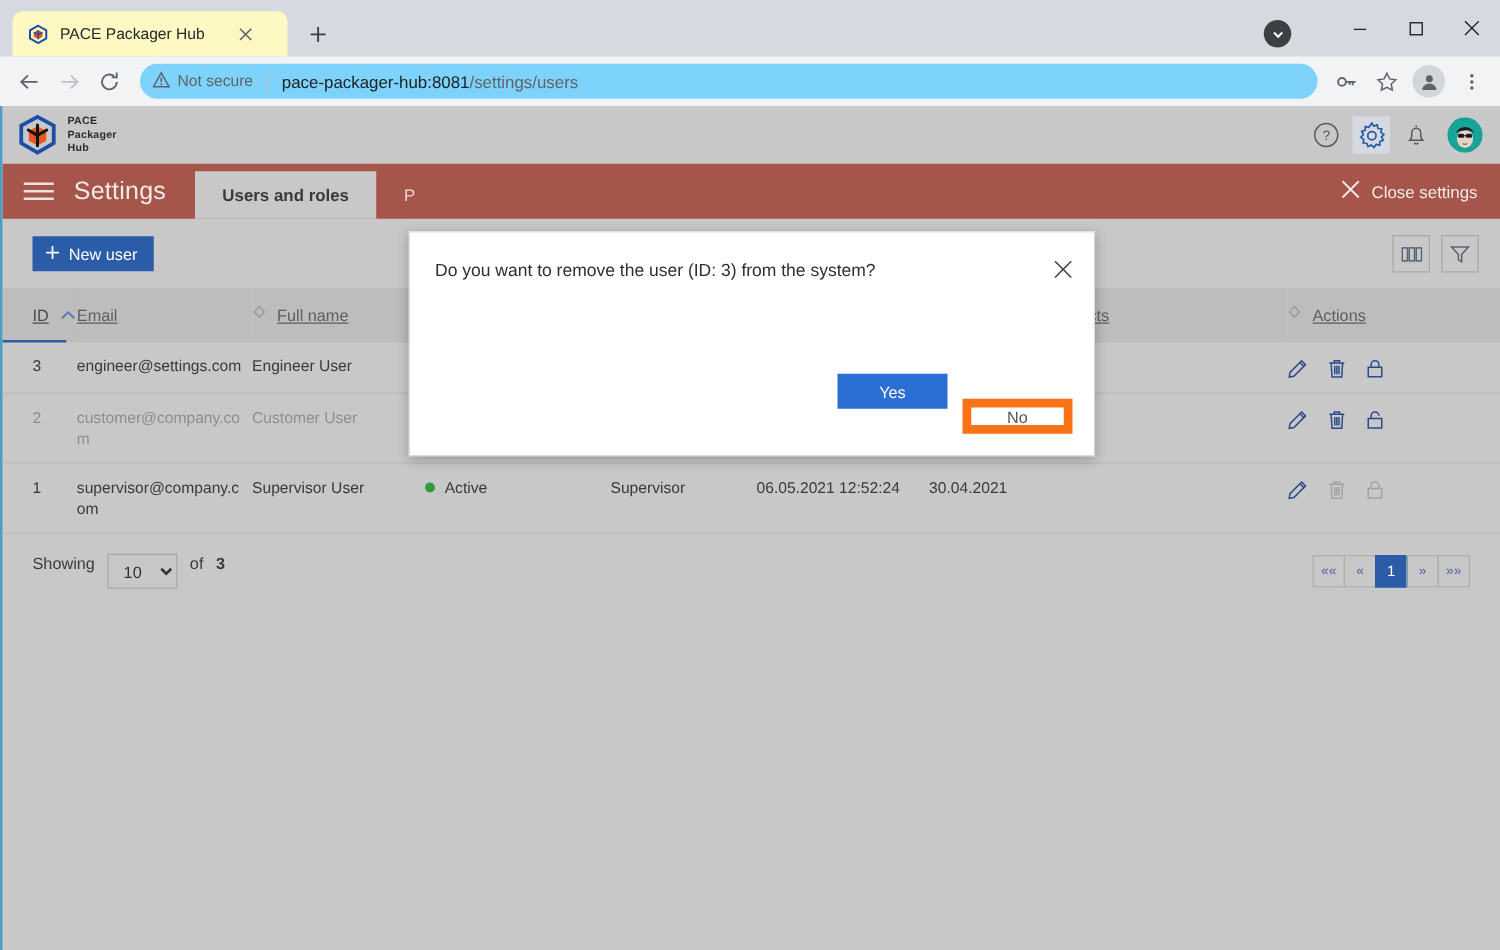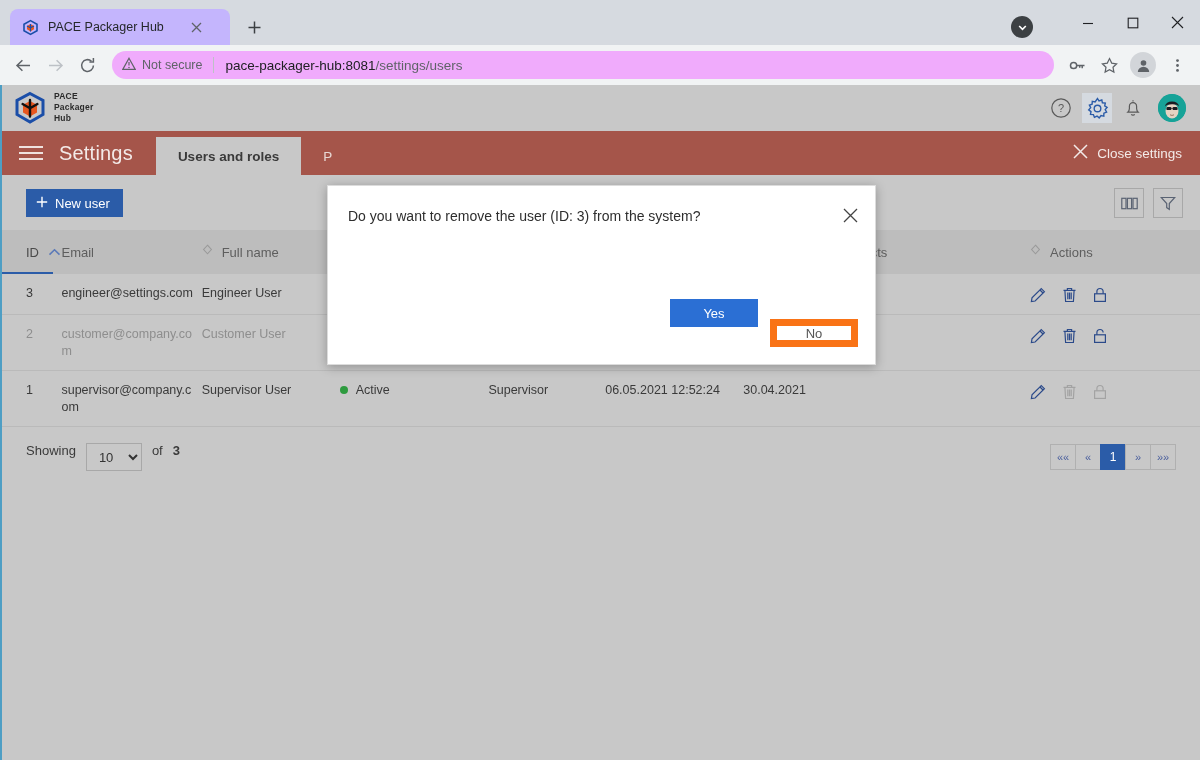--- a/index.html
+++ b/index.html
@@ -20,21 +20,21 @@
 
   
   .tabstrip {
     height: 45px; background: #d6dae0;
     display: flex; align-items: flex-end;
     padding-left: 10px; position: relative;
   }
   .tab {
     display: flex; align-items: center;
     height: 36px; width: 220px;
-    background: #c4b5fd;
+    background: #fef9c3;
     border-radius: 8px 8px 0 0;
     padding: 0 24px 0 12px; gap: 9px;
     position: relative;
   }
   .tab-favicon { width: 17px; height: 17px; flex: 0 0 17px; position: relative; }
   .tab-title {
     flex: 1 1 auto; font-size: 12.5px; color: #25282b;
     white-space: nowrap; overflow: hidden; text-overflow: ellipsis;
   }
   .tab-close {
@@ -70,21 +70,21 @@
     padding: 0 8px; gap: 2px;
   }
   .nav-btn {
     width: 30px; height: 30px; flex: 0 0 30px;
     display: flex; align-items: center; justify-content: center;
     color: #5f6368;
   }
   .nav-btn.disabled { color: #bdc1c6; }
   .omnibox {
     flex: 1 1 auto; height: 28px; margin: 0 6px 0 8px;
-    background: #f0abfc; border-radius: 14px;
+    background: #7dd3fc; border-radius: 14px;
     display: flex; align-items: center; gap: 0; padding: 0 6px;
   }
   .omni-warn {
     display: flex; align-items: center; gap: 6px;
     color: #5f6368; font-size: 12.5px; padding-left: 4px;
   }
   .omni-sep {
     width: 1px; height: 16px; background: #bdc1c6; margin: 0 11px;
   }
   .omni-url { font-size: 13.5px; color: #202124; white-space: nowrap; }
@@ -194,21 +194,21 @@
   .grid thead th {
     background: #bdbdbd; color: #5e5e5e; font-weight: normal;
     font-size: 13px; text-align: left; height: 44px;
     padding: 0 8px 0 0; vertical-align: middle; position: relative;
   }
   .grid thead th.sorted { color: #4a4a4a; }
   .grid thead th.sorted:after {
     content: ""; position: absolute; left: 0; right: 8px; bottom: 0;
     height: 2.5px; background: #2b5ca8;
   }
-  .th-inner { display: flex; align-items: center; gap: 9px; }
+  .th-inner { display: flex; align-items: center; gap: 9px; text-decoration: underline; }
   .col-id    { width: 56px;  padding-left: 24px !important; }
   .col-email { width: 132px; }
   .col-name  { width: 130px; }
   .col-status{ width: 140px; }
   .col-role  { width: 110px; }
   .col-last  { width: 130px; }
   .col-created { width: 120px; }
   .col-proj  { width: 150px; }
   .col-actions { width: 160px; }
 

